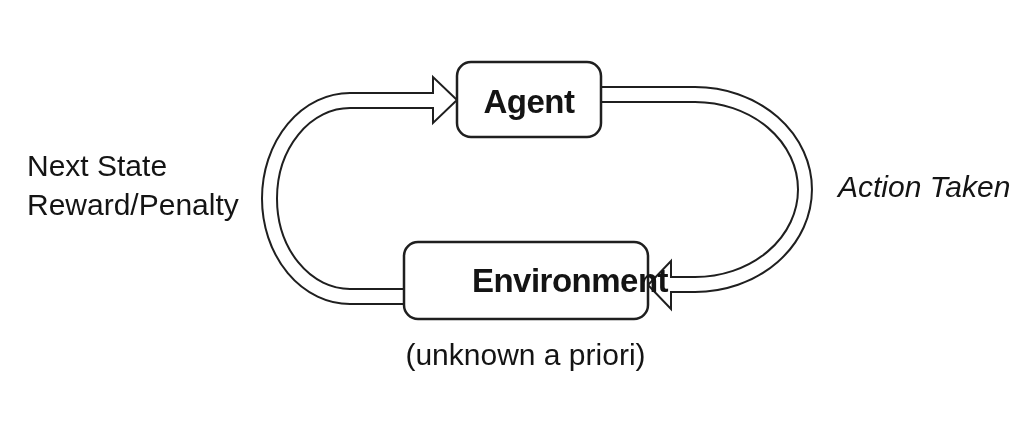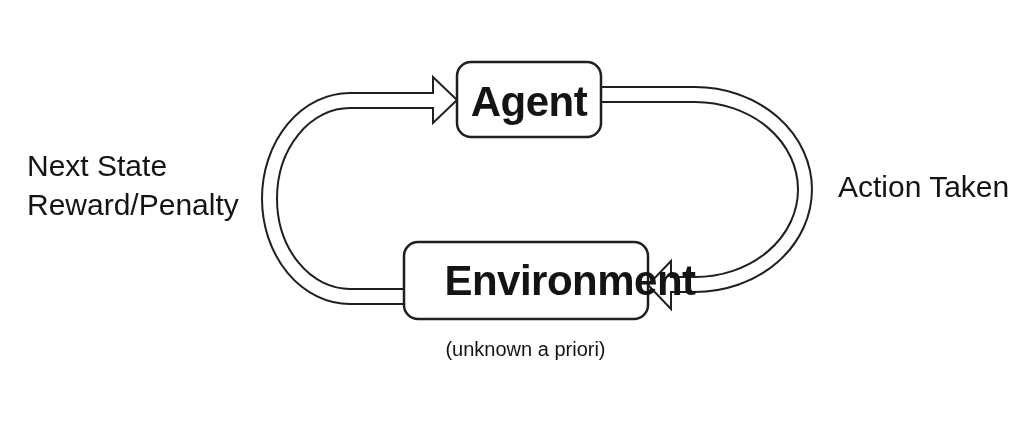--- a/index.html
+++ b/index.html
@@ -24,39 +24,39 @@
   .label {
     position: absolute;
     white-space: nowrap;
     color: #141414;
   }
   .node-label {
     display: flex;
     align-items: center;
     justify-content: center;
     font-weight: bold;
-    font-size: 42px;
+    font-size: 33px;
     letter-spacing: -0.5px;
   }
   .node-label.agent {
     left: 457px; top: 62px; width: 144px; height: 75px;
     padding-top: 4px; box-sizing: border-box;
   }
   .node-label.env {
     left: 404px; top: 242px; width: 244px; height: 77px; margin-left: 44px;
   }
   .side-label {
     font-size: 30px;
     line-height: 39px;
   }
   .side-label.left  { left: 27px;  top: 146px; }
-  .side-label.right { left: 838px; top: 167px; }
+  .side-label.right { left: 838px; top: 167px; font-style: italic; }
   .note {
     left: 403px; top: 338px; width: 245px;
-    font-size: 20px;
+    font-size: 30px;
     text-align: center;
   }
   .shape-stroke { stroke: #1f1f1f; fill: #ffffff; }
   .tube  { stroke-width: 2px; stroke-linejoin: miter; }
   .node  { stroke-width: 2.5px; }
 </style>
 </head>
 <body>
 
 <div class="canvas">

